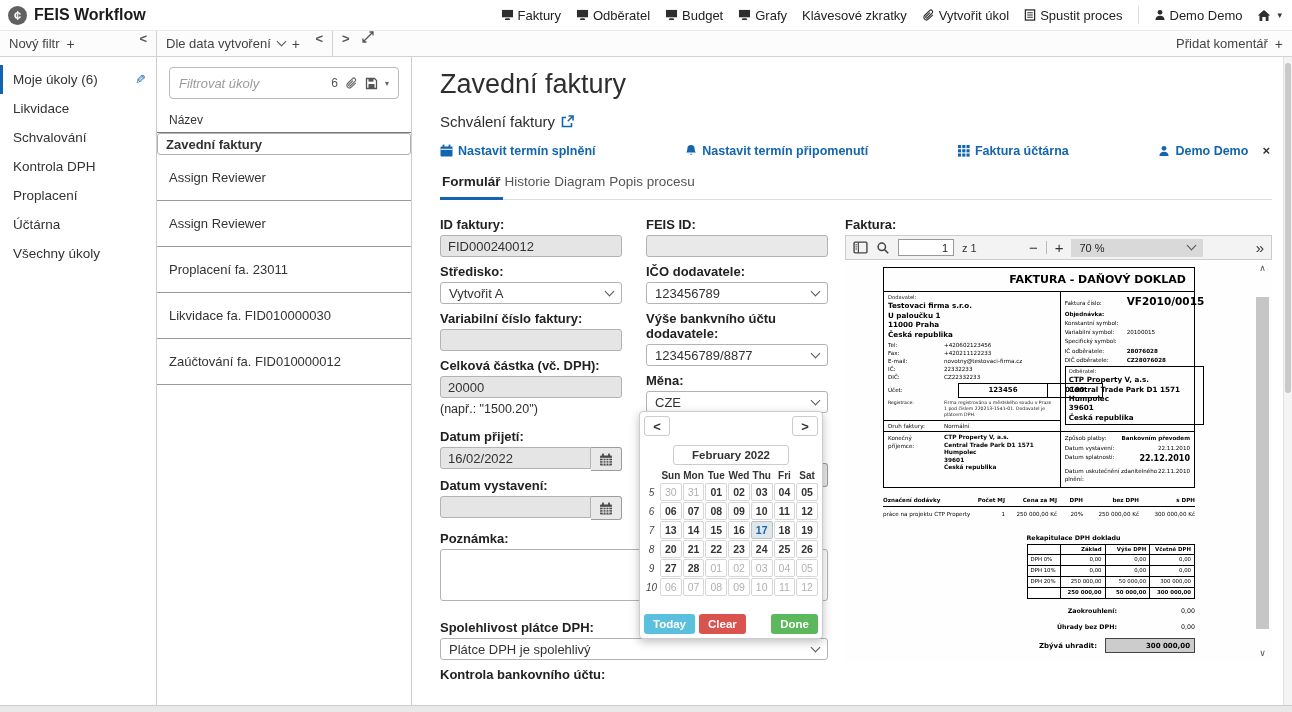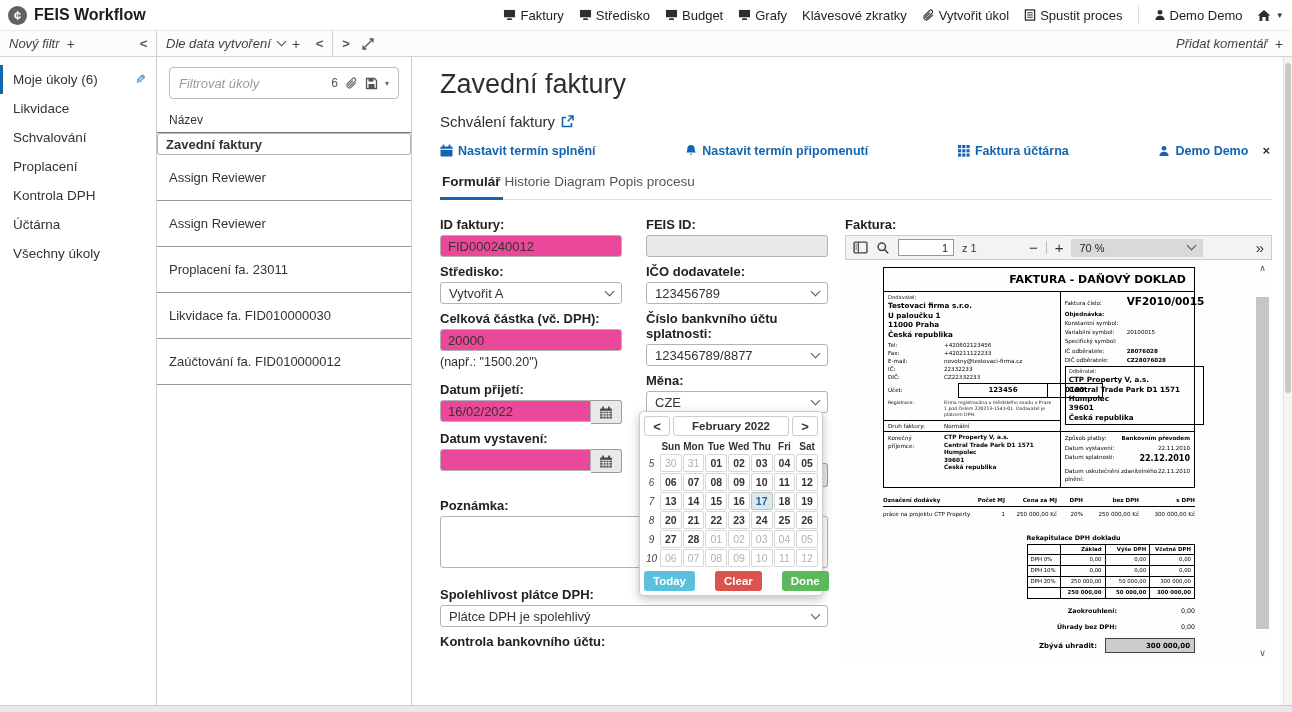--- a/index.html
+++ b/index.html
@@ -14,21 +14,21 @@
   .logo { width:19px; height:19px; border-radius:50%; background:#616161; color:#fff; font-weight:bold; font-size:13px; display:flex; align-items:center; justify-content:center; }
   .brand-text { font-size:16px; font-weight:bold; color:#1b1b1b; }
   .topmenu { display:flex; align-items:center; gap:15px; font-size:13px; color:#222; }
   .tm { display:flex; align-items:center; gap:4px; cursor:pointer; white-space:nowrap; }
   .tm svg { display:block; }
   .tm-sep { width:1px; height:18px; background:#ddd; }
   .caret-sm { font-size:9px; color:#333; margin-left:2px; }
 
   
   .toolbar2 { height:27px; display:flex; box-sizing:border-box; background:#fcfcfc; border-top:1px solid #e9e9e9; border-bottom:1px solid #d2d2d2; font-size:13px; color:#444; align-items:stretch; }
-  .t2 { display:flex; align-items:center; box-sizing:border-box; padding:0 9px;font-style:italic; }
+  .t2 { display:flex; box-sizing:border-box; padding:0 9px; }
   .t2a { width:157px; border-right:1px solid #d2d2d2; justify-content:space-between; }
   .t2b { width:176px; border-right:1px solid #d2d2d2; justify-content:space-between; }
   .t2c { flex:1; gap:12px; }
   .t2grp { display:flex; align-items:center; gap:7px; cursor:pointer; }
   .chev { color:#555; font-weight:bold; font-size:13px; cursor:pointer; }
   .pluss { font-size:14px; color:#444; cursor:pointer; }
   .cssdown { width:6px; height:6px; border-right:1.4px solid #555; border-bottom:1.4px solid #555; transform:rotate(45deg); margin-top:-4px; flex-shrink:0; }
 
   
   .content { display:flex; height:648px; position:relative; }
@@ -58,43 +58,43 @@
   .tab { font-size:13.5px; color:#555; padding:3px 2px 8px; cursor:pointer; }
   .tab.active { font-weight:bold; color:#222; border-bottom:3px solid #1265ae; margin-bottom:-1px; }
 
   .body2 { display:flex; }
   .form-col { width:388px; flex-shrink:0; position:relative; }
   .fgrid { display:flex; gap:24px; }
   .fca { width:182px; flex-shrink:0; }
   .fcb { flex:1; min-width:0; }
   .fg { margin-bottom:7px; }
   .lbl { display:block; font-size:13px; font-weight:bold; color:#222; margin-bottom:3px; }
-  .inp { width:100%; box-sizing:border-box; height:22px; border:1px solid #b3b3b3; border-radius:3px; padding:0 7px; font-size:13px; font-family:inherit; color:#333; background:#ec4899; }
+  .inp { width:100%; box-sizing:border-box; height:22px; border:1px solid #b3b3b3; border-radius:3px; padding:0 7px; font-size:13px; font-family:inherit; color:#333; background:#e5e5e5; }
   .inp.dis { background:#e9e9e9; }
   .sel { height:22px; box-sizing:border-box; border:1px solid #b3b3b3; border-radius:3px; display:flex; align-items:center; justify-content:space-between; padding:0 8px; font-size:13px; background:#fff; cursor:pointer; }
   .hint { font-size:12.5px; color:#2e2e2e; margin-top:4px; }
   .mt12 { margin-top:13px; }
   .dategrp { display:flex; }
   .dategrp .inp { border-radius:3px 0 0 3px; flex:1; min-width:0; }
   .cal-btn { width:30px; height:22px; border:1px solid #9c9c9c; border-left:none; background:#e9e9e9; border-radius:0 3px 3px 0; display:flex; align-items:center; justify-content:center; cursor:pointer; flex-shrink:0; }
   .txa { width:100%; box-sizing:border-box; height:52px; border:1px solid #b3b3b3; border-radius:3px; resize:none; font-family:inherit; font-size:13px; padding:3px 6px; }
   .fg-full { margin-top:15px; }
 
   
   .calendar { position:absolute; left:199px; top:194px; width:184px; box-sizing:border-box; background:#fff; border:1px solid #ccc; border-radius:4px; box-shadow:0 3px 10px rgba(0,0,0,.25); padding:4px; z-index:30; }
   .cal-head { display:flex; gap:3px; margin-bottom:3px; }
   .cal-nav { width:26px; height:20px; border:1px solid #ccc; border-radius:3px; display:flex; align-items:center; justify-content:center; font-weight:bold; font-size:13px; color:#333; cursor:pointer; box-sizing:border-box; }
-  .cal-title { flex:1; height:20px; border:1px solid #ccc; border-radius:3px; display:flex; align-items:center; justify-content:center; font-weight:bold; font-size:11.5px; box-sizing:border-box; }
+  .cal-title { flex:1; height:20px; border:1px solid #ccc; border-radius:3px; display:flex; align-items:center; justify-content:center; font-weight:bold; font-size:11.5px; box-sizing:border-box;margin-top:29px; }
   .cal-grid { display:grid; grid-template-columns:15px repeat(7,1fr); gap:1px; align-items:center; }
   .cdh { font-weight:bold; font-size:10px; text-align:center; padding:2px 0 1px; }
   .cwn { font-style:italic; font-size:10px; color:#444; text-align:center; }
   .cd { height:16px; border:1px solid #d7d7d7; border-radius:2px; font-size:10.5px; font-weight:bold; display:flex; align-items:center; justify-content:center; color:#333; background:#fff; cursor:pointer; }
   .cd.mu { color:#b0b0b0; font-weight:normal; }
   .cd.selday { color:#1265ae; background:#e1e6e9; border-color:#b4c1c9; }
-  .cal-foot { display:flex; gap:20px; margin-top:4px; }
+  .cal-foot { display:flex; gap:4px; margin-top:18px; }
   .cbtn { border:none; border-radius:3px; color:#fff; font-weight:bold; font-size:11.5px; padding:4px 9px; font-family:inherit; cursor:pointer; }
   .cbtn.today { background:#5bc0de; }
   .cbtn.clear { background:#d9534f; }
   .cbtn.done { background:#5cb85c; margin-left:auto; }
 
   
   .pdf-col { flex:1; margin-left:17px; min-width:0; }
   .pdf-label { font-size:13px; font-weight:bold; color:#222; margin-bottom:3px; }
   .pdf-toolbar { height:25px; background:#f3f3f4; border:1px solid #ccc; display:flex; align-items:center; padding:0 7px; gap:8px; box-sizing:border-box; }
   .pt-page { width:56px; height:17px; border:1px solid #999; text-align:right; font-size:11px; padding:0 5px; box-sizing:border-box; font-family:inherit; color:#222; }
@@ -178,21 +178,21 @@
             <path d="M1 1h12v8H1z" fill="#2e2e2e"></path>
             <path d="M5 10h4l1 2H4z" fill="#2e2e2e"></path>
           </svg>
         <span>Faktury</span>
       </span>
       <span class="tm">
         <svg width="13" height="12" viewBox="0 0 14 13">
             <path d="M1 1h12v8H1z" fill="#2e2e2e"></path>
             <path d="M5 10h4l1 2H4z" fill="#2e2e2e"></path>
           </svg>
-        <span>Středisko</span>
+        <span>Odběratel</span>
       </span>
       <span class="tm">
         <svg width="13" height="12" viewBox="0 0 14 13">
             <path d="M1 1h12v8H1z" fill="#2e2e2e"></path>
             <path d="M5 10h4l1 2H4z" fill="#2e2e2e"></path>
           </svg>
         <span>Budget</span>
       </span>
       <span class="tm">
         <svg width="13" height="12" viewBox="0 0 14 13">
@@ -270,24 +270,24 @@
         <span>Moje úkoly (6)</span>
         <span class="pencil">✎</span>
       </div>
       <div class="sb-item">
           <span>Likvidace</span>
         </div>
       <div class="sb-item">
           <span>Schvalování</span>
         </div>
       <div class="sb-item">
+          <span>Kontrola DPH</span>
+        </div>
+      <div class="sb-item">
           <span>Proplacení</span>
-        </div>
-      <div class="sb-item">
-          <span>Kontrola DPH</span>
         </div>
       <div class="sb-item">
           <span>Účtárna</span>
         </div>
       <div class="sb-item">
           <span>Všechny úkoly</span>
         </div>
     </aside>
 
     <section class="tasklist">
@@ -394,20 +394,24 @@
                 <input class="inp" value="FID000240012" style="">
               </div>
               <div class="fg">
                 <label class="lbl">Středisko:</label>
                 <div class="sel">
                   <span>Vytvořit A</span>
                   <span class="cssdown"></span>
                 </div>
               </div>
               <div class="fg">
+                <label class="lbl">Variabilní číslo faktury:</label>
+                <input class="inp" value="" style="">
+              </div>
+              <div class="fg">
                 <label class="lbl">Celková částka (vč. DPH):</label>
                 <input class="inp" value="20000" style="">
                 <div class="hint">(např.: "1500.20")</div>
               </div>
               <div class="fg mt12">
                 <label class="lbl">Datum přijetí:</label>
                 <div class="dategrp">
                   <input class="inp" value="16/02/2022" style="">
                   <span class="cal-btn">
                     <svg width="14" height="13" viewBox="0 0 13 13">
@@ -440,21 +444,21 @@
                 <input class="inp dis" disabled="" style="">
               </div>
               <div class="fg">
                 <label class="lbl">IČO dodavatele:</label>
                 <div class="sel">
                   <span>123456789</span>
                   <span class="cssdown"></span>
                 </div>
               </div>
               <div class="fg">
-                <label class="lbl">Číslo bankvního účtu splatnosti:</label>
+                <label class="lbl">Výše bankvního účtu dodavatele:</label>
                 <div class="sel">
                   <span>123456789/8877</span>
                   <span class="cssdown"></span>
                 </div>
               </div>
               <div class="fg">
                 <label class="lbl">Měna:</label>
                 <div class="sel">
                   <span>CZE</span>
                   <span class="cssdown"></span>

